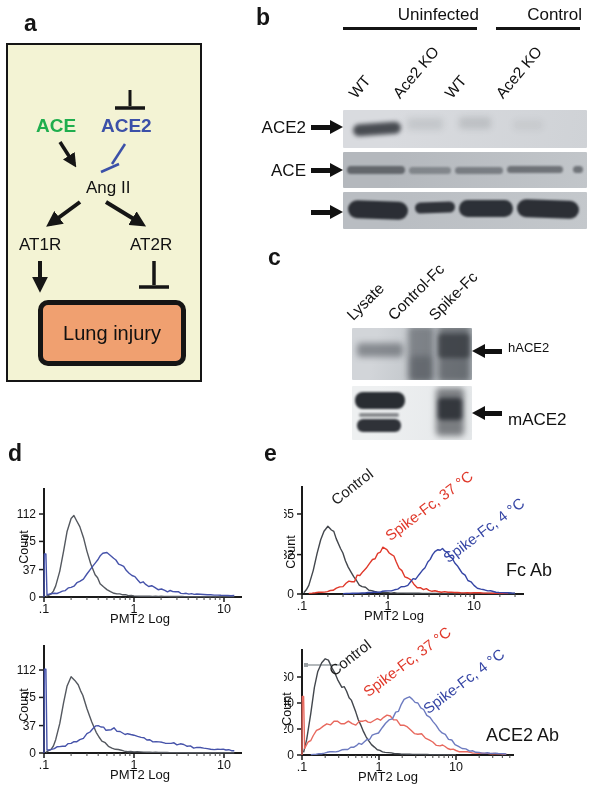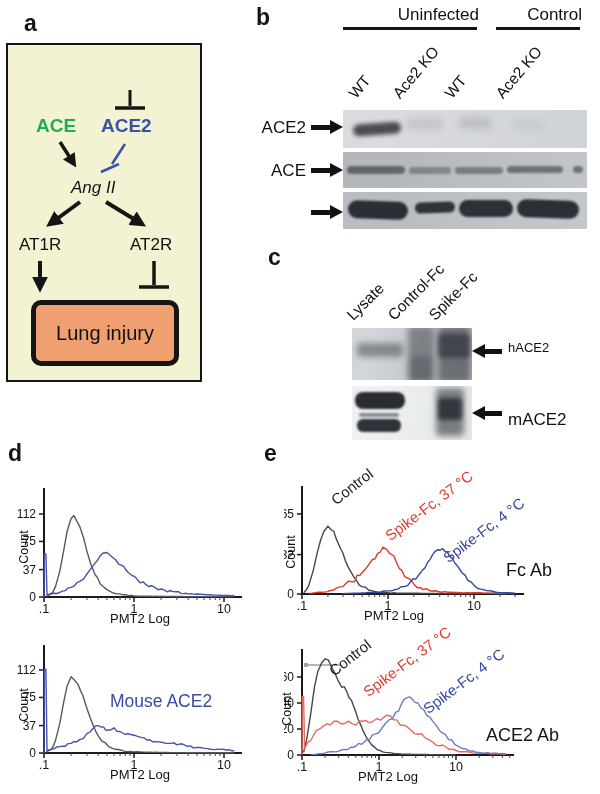--- a/index.html
+++ b/index.html
@@ -9,24 +9,24 @@
   .plabel{position:absolute;font-size:23px;font-weight:bold;color:#151515;}
   
   .panelA{position:absolute;left:6px;top:43px;width:192px;height:335px;
     background:#f3f3d4;border:2.5px solid #151515;}
   .conn{position:absolute;left:0;top:0;}
   .spikebox{position:absolute;left:52px;top:12px;width:180px;height:31px;background:#f1a2a8;
     display:flex;align-items:center;justify-content:center;font-size:17px;color:#161616;white-space:nowrap;}
   .nA{position:absolute;font-size:17px;white-space:nowrap;}
   .n-ace{left:28px;top:70px;font-size:19px;font-weight:bold;}
   .n-ace2{left:93px;top:70px;font-size:19px;font-weight:bold;}
-  .n-angii{left:63px;top:133px;font-style:italic;}
+  .n-angii{left:78px;top:133px;}
   .n-at1r{left:11px;top:190px;}
   .n-at2r{left:122px;top:190px;}
-  .lungbox{position:absolute;left:23px;top:255px;width:138px;height:56px;background:#f0a070;
+  .lungbox{position:absolute;left:30px;top:255px;width:138px;height:56px;background:#f0a070;
     border:5px solid #151515;border-radius:10px;display:flex;align-items:center;justify-content:center;font-size:20px;}
   
   .hdr{position:absolute;font-size:17px;text-align:right;white-space:nowrap;}
   .uline{position:absolute;height:3px;background:#141414;}
   .lane{position:absolute;font-size:15.5px;white-space:nowrap;transform-origin:0 100%;height:18px;line-height:18px;}
   .rot50{transform:rotate(-50deg);}
   .rot45{transform:rotate(-45deg);}
   .rowlab{position:absolute;font-size:17px;text-align:right;white-space:nowrap;width:110px;}
   .blot{position:absolute;overflow:hidden;border-radius:1px;}
   .band{position:absolute;}
@@ -234,21 +234,20 @@
         <line x1="192.9073003902417" y1="130" x2="192.9073003902417" y2="133" stroke="#444" stroke-width="1"></line>
         <line x1="200.03361253452792" y1="130" x2="200.03361253452792" y2="133" stroke="#444" stroke-width="1"></line>
         <line x1="206.0588236012831" y1="130" x2="206.0588236012831" y2="133" stroke="#444" stroke-width="1"></line>
         <line x1="211.2780988292749" y1="130" x2="211.2780988292749" y2="133" stroke="#444" stroke-width="1"></line>
         <line x1="215.88182584953924" y1="130" x2="215.88182584953924" y2="133" stroke="#444" stroke-width="1"></line>
         <path d="M41.9 129.3 L44.5 127.6 L47.1 126.3 L49.4 123.0 L51.7 116.7 L55.8 100.4 L59.6 79.6 L63.0 63.3 L67.1 53.7 L70.8 57.4 L74.2 61.8 L76.5 67.6 L78.8 72.2 L82.9 85.5 L85.4 92.5 L87.8 98.9 L92.2 109.3 L95.0 114.0 L97.9 118.1 L101.2 119.7 L104.4 123.3 L107.9 125.1 L111.3 126.3 L114.3 126.5 L117.3 127.2 L120.3 128.1 L123.5 128.7 L126.8 128.5 L130.0 128.9 L133.2 128.8 L136.3 128.9 L139.5 129.1 L142.7 129.3 L145.8 129.3 L148.7 129.4 L151.6 129.3 L154.4 129.4 L157.3 129.4 L160.1 129.5 L163.0 129.5 L165.8 129.6 L168.8 129.6 L171.8 129.6 L174.8 129.6 L177.9 129.6 L180.9 129.6 L183.9 129.7 L186.9 129.7 L189.9 129.7 L192.9 129.7 L195.9 129.7 L198.9 129.7 L201.9 129.7 L204.9 129.7 L208.0 129.7 L211.0 129.7 L214.0 129.7 L217.0 129.7 L220.0 129.7 L223.4 129.7 L226.8 129.7 L230.3 129.7" fill="none" stroke="#54585f" stroke-width="1.4" stroke-linejoin="round"></path>
         <path d="M40.0 130.0 L40.4 46.3 L41.9 46.3 L43.0 127.0 L46.6 126.7 L50.3 125.6 L53.0 123.8 L55.7 123.6 L58.4 123.3 L61.3 123.3 L64.2 120.6 L67.1 120.4 L70.0 118.7 L72.9 118.7 L75.8 116.7 L79.4 115.4 L82.9 110.7 L86.0 109.0 L89.0 105.5 L91.6 102.9 L94.2 102.6 L96.9 104.0 L99.6 104.1 L102.0 107.3 L104.4 107.0 L107.2 106.7 L110.0 104.8 L113.0 108.4 L116.1 108.5 L118.6 110.0 L121.1 111.5 L123.6 110.7 L126.8 111.5 L130.0 112.2 L133.6 113.4 L137.1 114.4 L140.0 114.7 L142.9 117.0 L145.8 116.7 L148.9 118.9 L152.0 118.7 L155.1 118.9 L158.1 119.3 L161.2 120.2 L164.2 120.4 L167.1 120.4 L170.0 119.8 L172.9 121.8 L176.4 120.8 L179.8 121.5 L183.2 123.3 L186.4 122.9 L189.7 125.1 L192.9 124.4 L196.3 124.5 L199.7 125.1 L203.2 125.6 L206.7 126.2 L210.2 126.6 L213.6 126.3 L216.4 126.4 L219.2 126.2 L221.9 127.0 L224.7 126.7 L227.5 127.7 L230.3 127.8" fill="none" stroke="#4653aa" stroke-width="1.4" stroke-linejoin="round"></path>
       </svg>
       <div class="ylab" style="left: -1px; top: 74px;">Count</div>
       <div class="xlab" style="left: 96px; top: 144px;">PMT2 Log</div>
-      <div class="annot" style="left: 106px; top: 68px; font-size: 17.5px; color: rgb(59, 74, 168);">Mouse ACE2</div>
     </div>
   <div class="flow" style="left:284px;top:458px;width:316px;height:168px">
       <svg width="316" height="168">
         <line x1="18" y1="136" x2="240" y2="136" stroke="#1a1a1a" stroke-width="2"></line>
         <line x1="18" y1="28" x2="18" y2="136" stroke="#1a1a1a" stroke-width="2"></line>
         <line x1="13" y1="136" x2="18" y2="136" stroke="#1a1a1a" stroke-width="1.5"></line>
         <text x="10" y="140" text-anchor="end" font-size="12" fill="#141414">0</text>
         <line x1="13" y1="96.608" x2="18" y2="96.608" stroke="#1a1a1a" stroke-width="1.5"></line>
         <text x="10" y="100.608" text-anchor="end" font-size="12" fill="#141414">32</text>
         <line x1="13" y1="55.985" x2="18" y2="55.985" stroke="#1a1a1a" stroke-width="1.5"></line>

